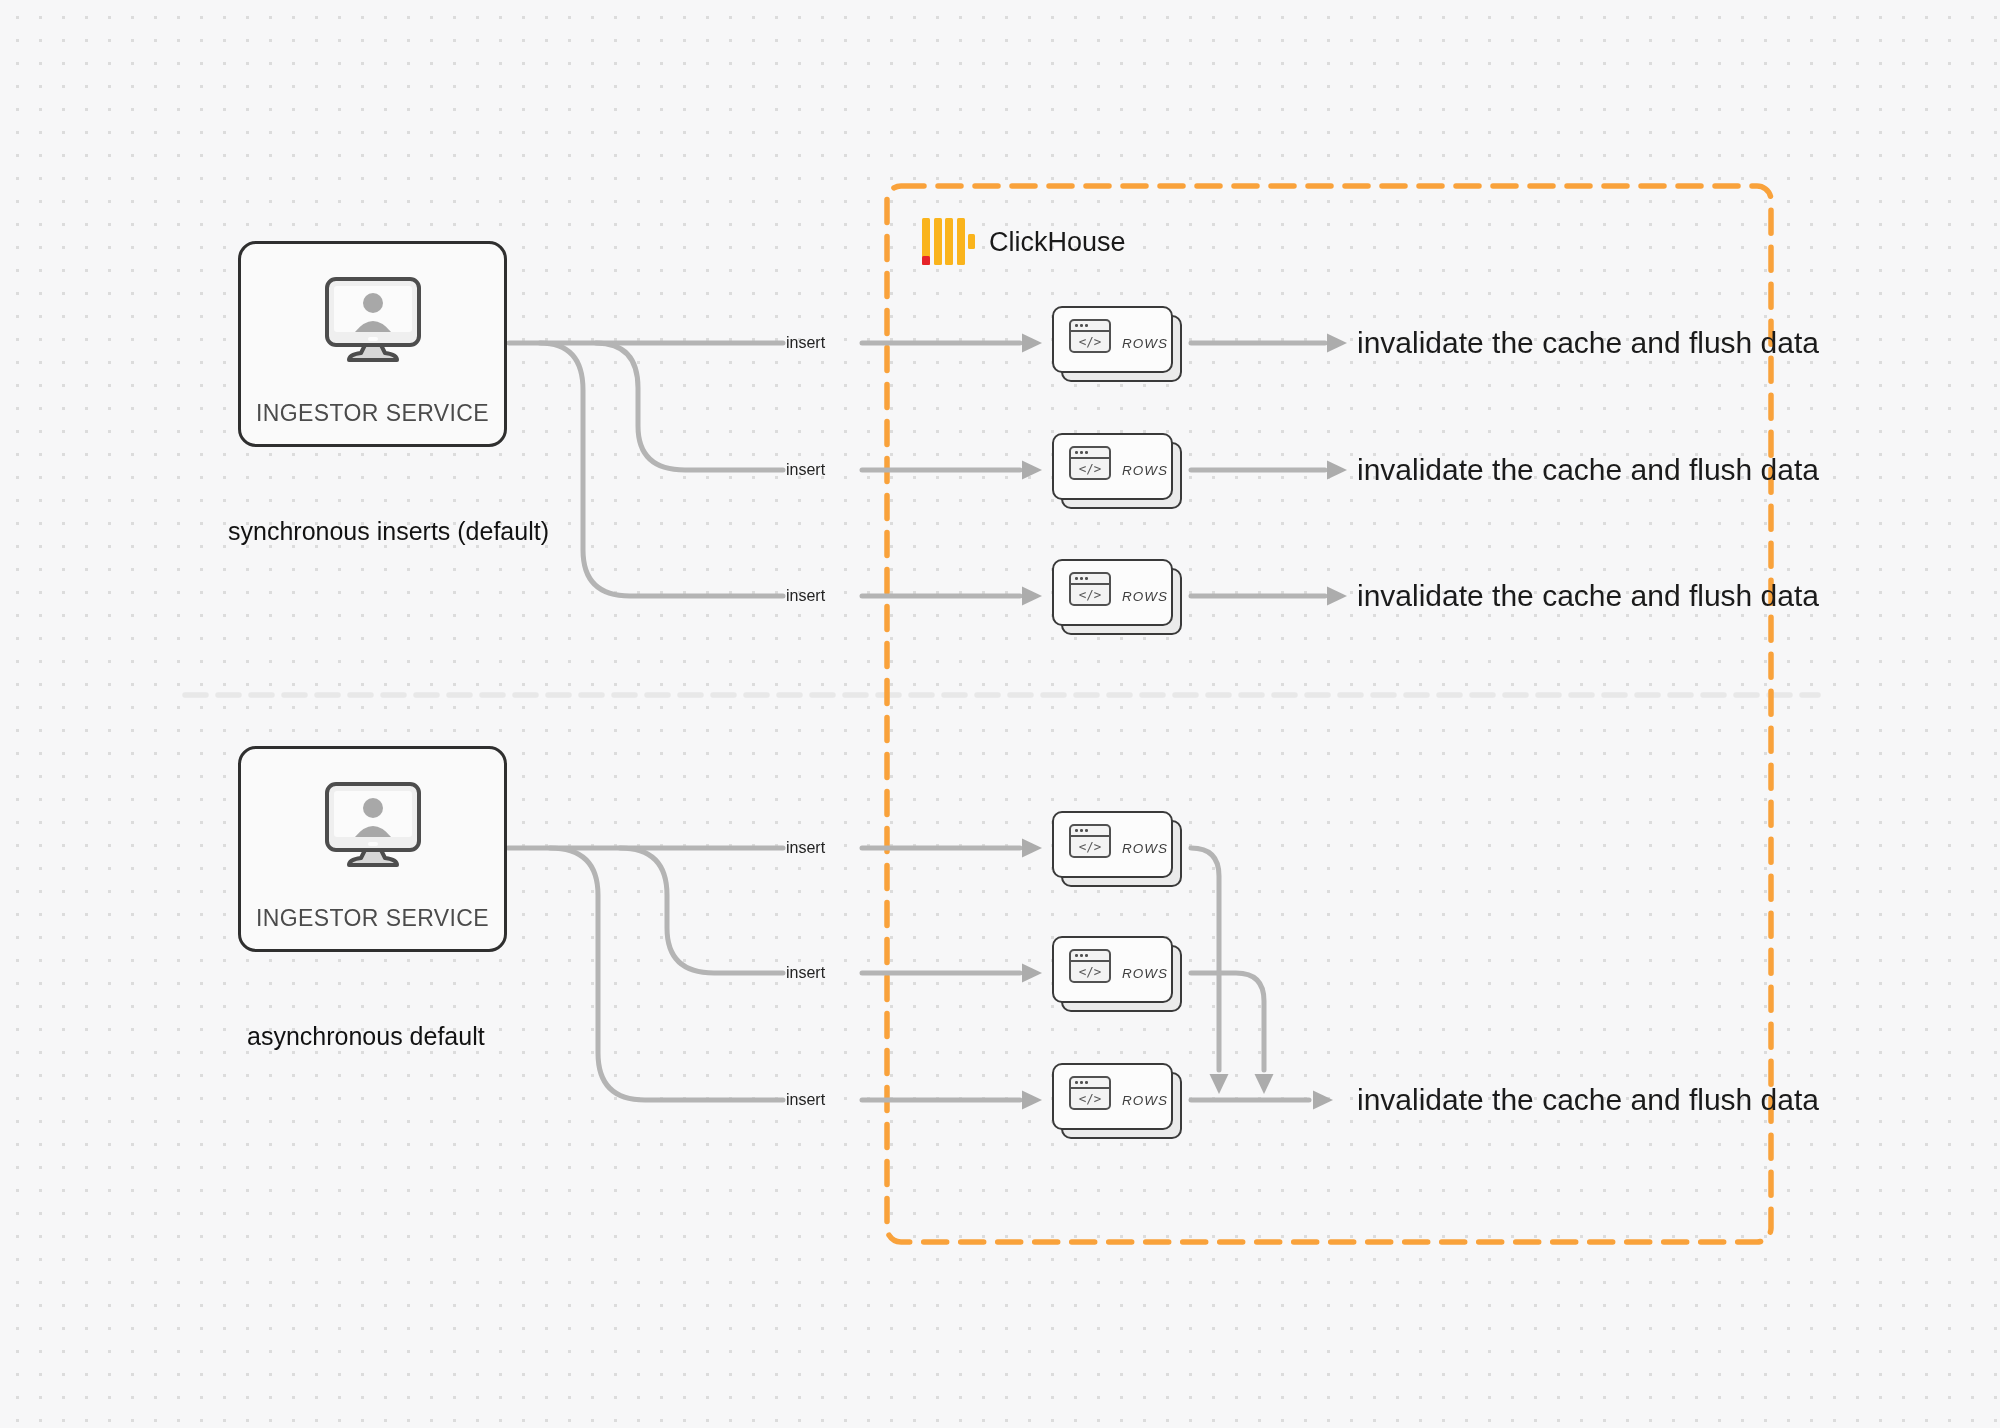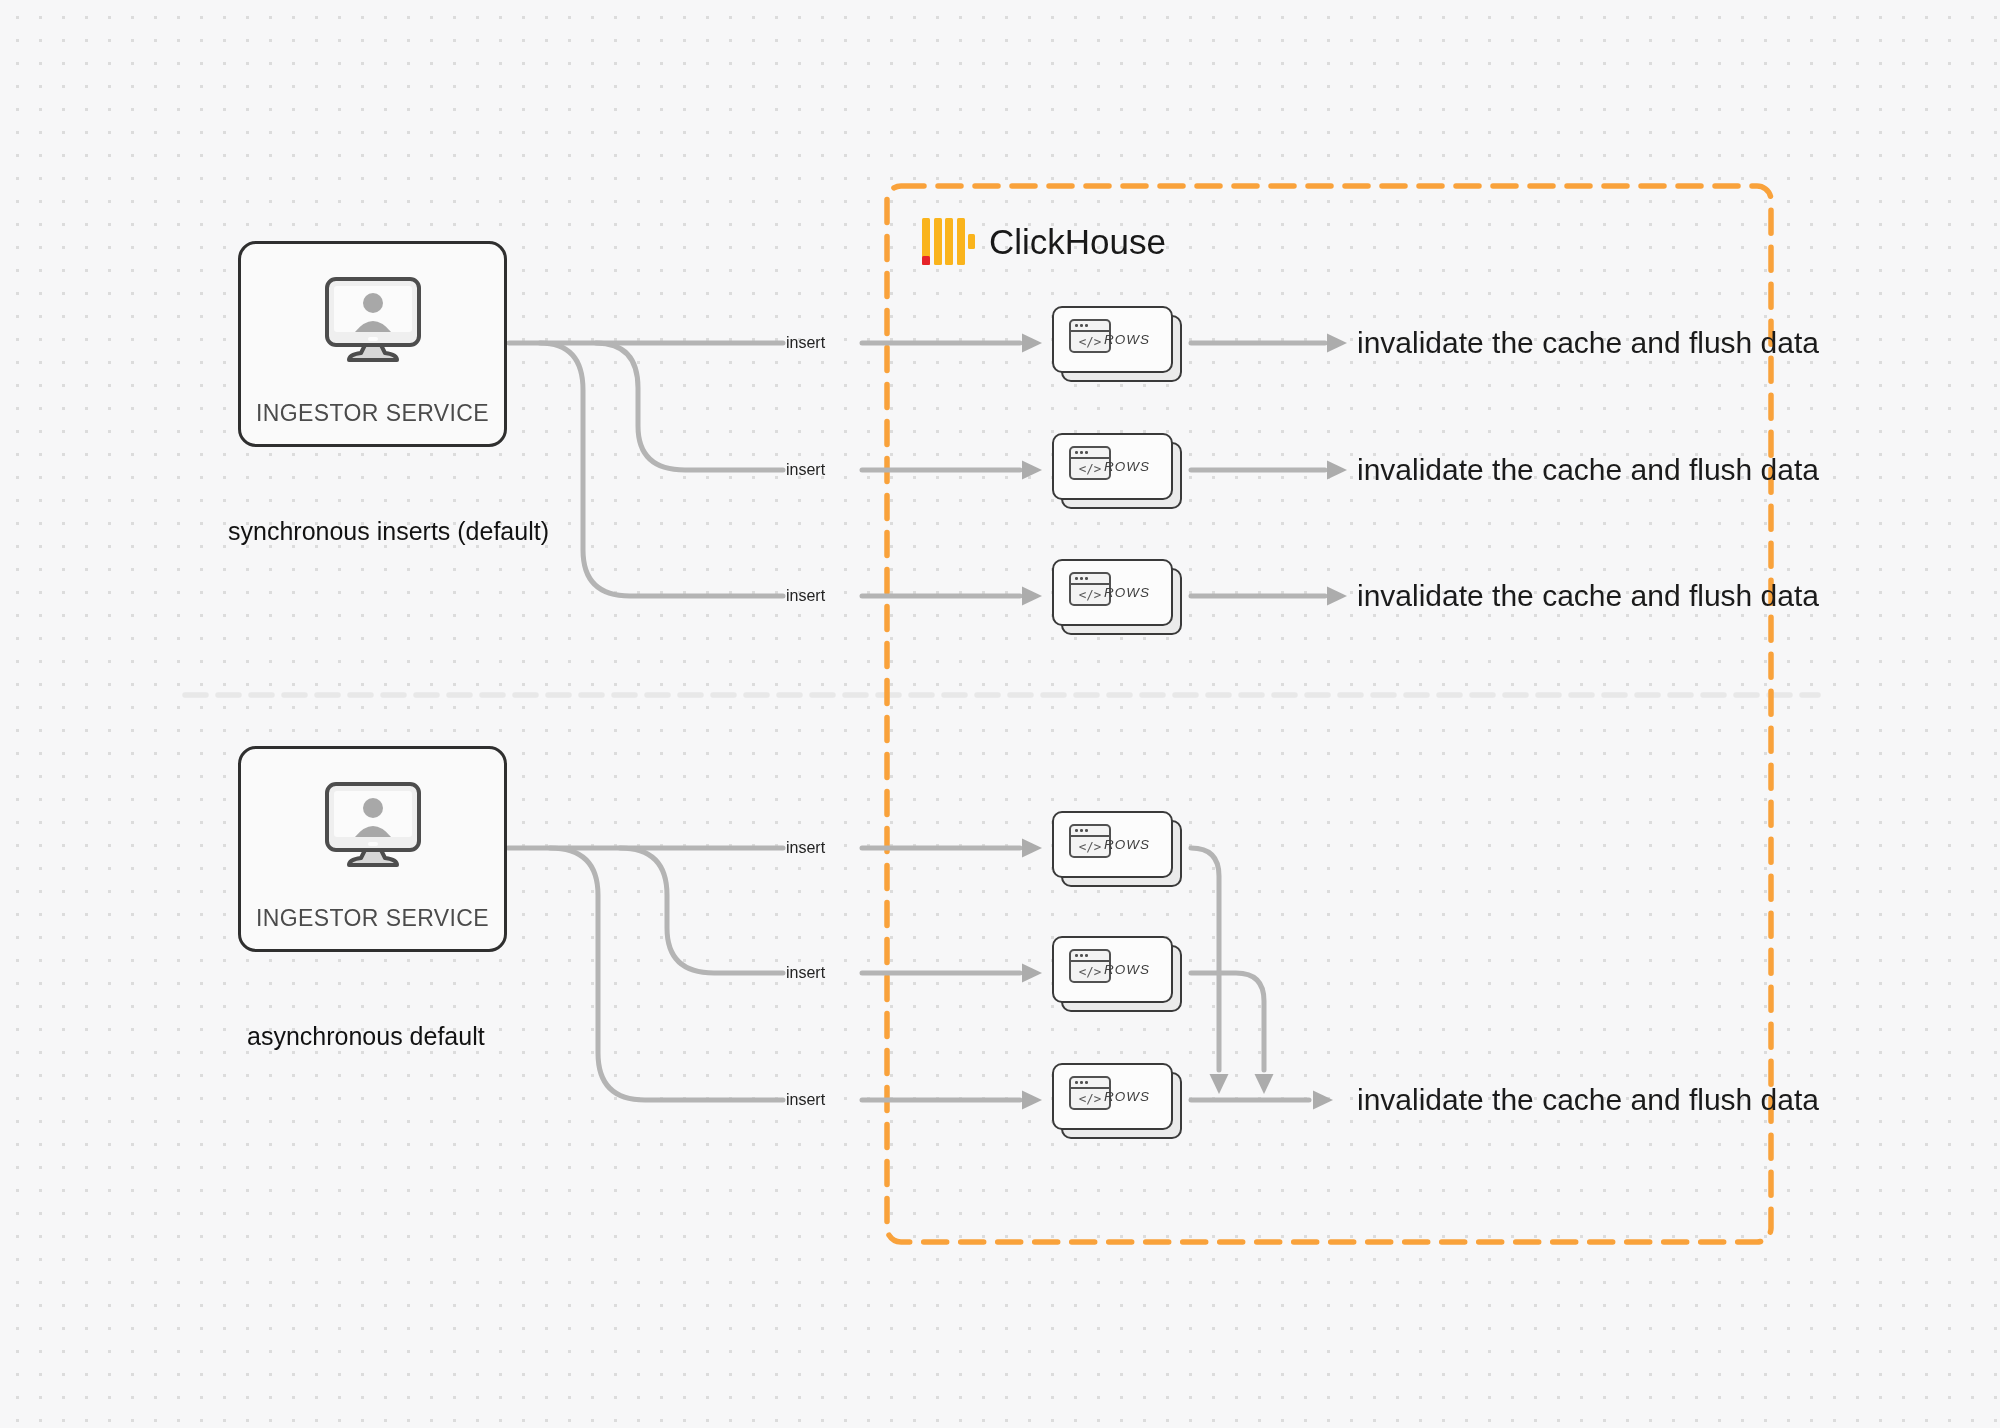--- a/index.html
+++ b/index.html
@@ -28,35 +28,35 @@
   .insert-label{font-size:16px;color:#232323;}
   .result-label{font-size:30px;color:#1b1b1b;}
   .caption{font-size:25px;font-weight:400;color:#121212;}
 
   
   .ch-logo{position:absolute;left:922px;top:218px;width:300px;height:48px;}
   .ch-bar{position:absolute;top:0;width:8px;height:47px;background:#FAB41C;border-radius:1.5px;}
   .ch-red{position:absolute;left:0;bottom:0;width:8px;height:9px;background:#E62329;border-radius:1.5px;}
   .ch-short{position:absolute;left:46px;top:16px;width:7px;height:15px;background:#FAB41C;border-radius:1.5px;}
   .ch-title{position:absolute;left:67px;top:24px;transform:translateY(-50%);
-    font-size:35px;font-weight:500;color:#191919;white-space:nowrap;}
+    font-size:27px;font-weight:500;color:#191919;white-space:nowrap;}
 
   
   .card-stack{position:absolute;width:132px;height:78px;}
   .card{position:absolute;width:121px;height:67px;box-sizing:border-box;
     border:2.5px solid #3a3a3a;border-radius:10px;}
   .card.back{left:9px;top:9px;background:#ebebeb;}
   .card.front{left:0;top:0;background:#fcfcfc;}
   .winicon{position:absolute;left:15px;top:11px;width:42px;height:34px;box-sizing:border-box;
     border:2px solid #515151;border-radius:5px;background:#f3f3f3;}
   .winbar{height:9px;border-bottom:2px solid #515151;display:flex;align-items:center;gap:2.5px;padding-left:4px;}
   .windot{width:2.5px;height:2.5px;border-radius:50%;background:#515151;}
   .wincode{height:19px;display:flex;align-items:center;justify-content:center;
     font-family:"DejaVu Sans Mono",monospace;font-size:12.5px;color:#585858;}
-  .rows-label{position:absolute;left:46px;top:0;height:62px;width:54px;
+  .rows-label{position:absolute;left:64px;top:0;height:71px;width:54px;
     display:flex;align-items:center;justify-content:center;
     font-style:italic;font-size:13.5px;letter-spacing:1px;color:#3e3e3e;}
 </style>
 </head>
 <body>
 
 <div class="stage">
 
   <svg class="wires" width="2000" height="1428" viewBox="0 0 2000 1428">
 

